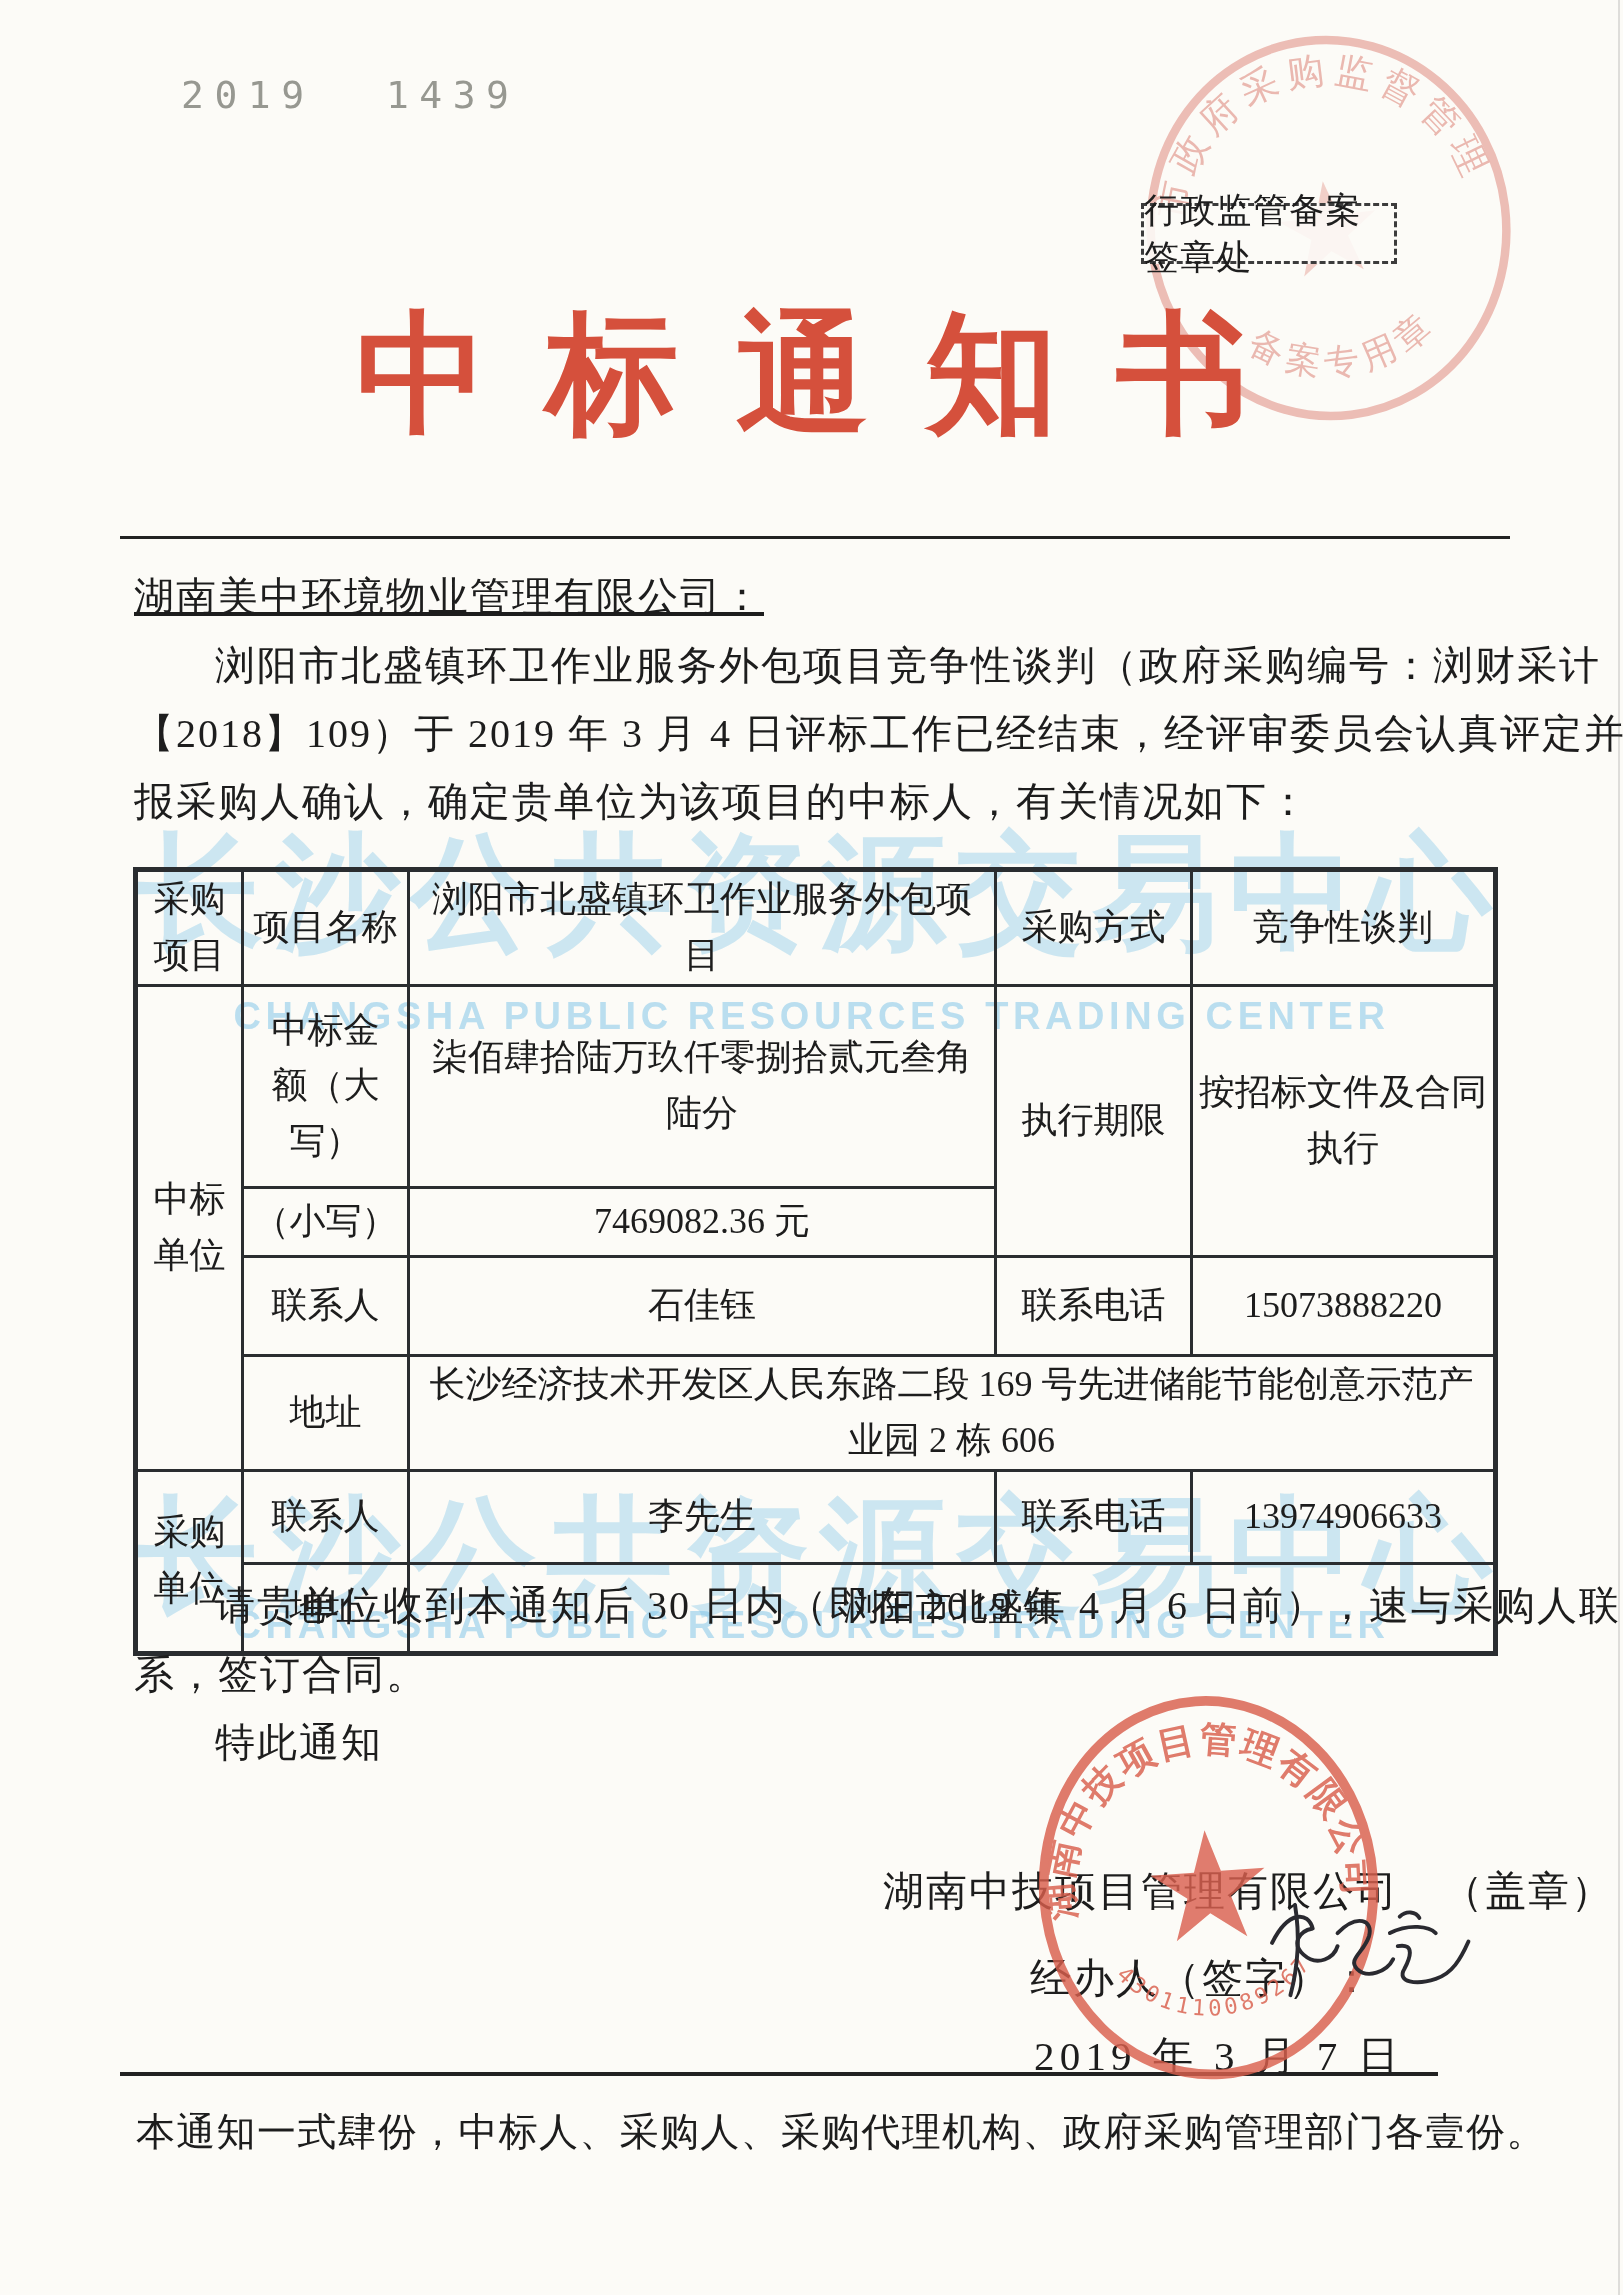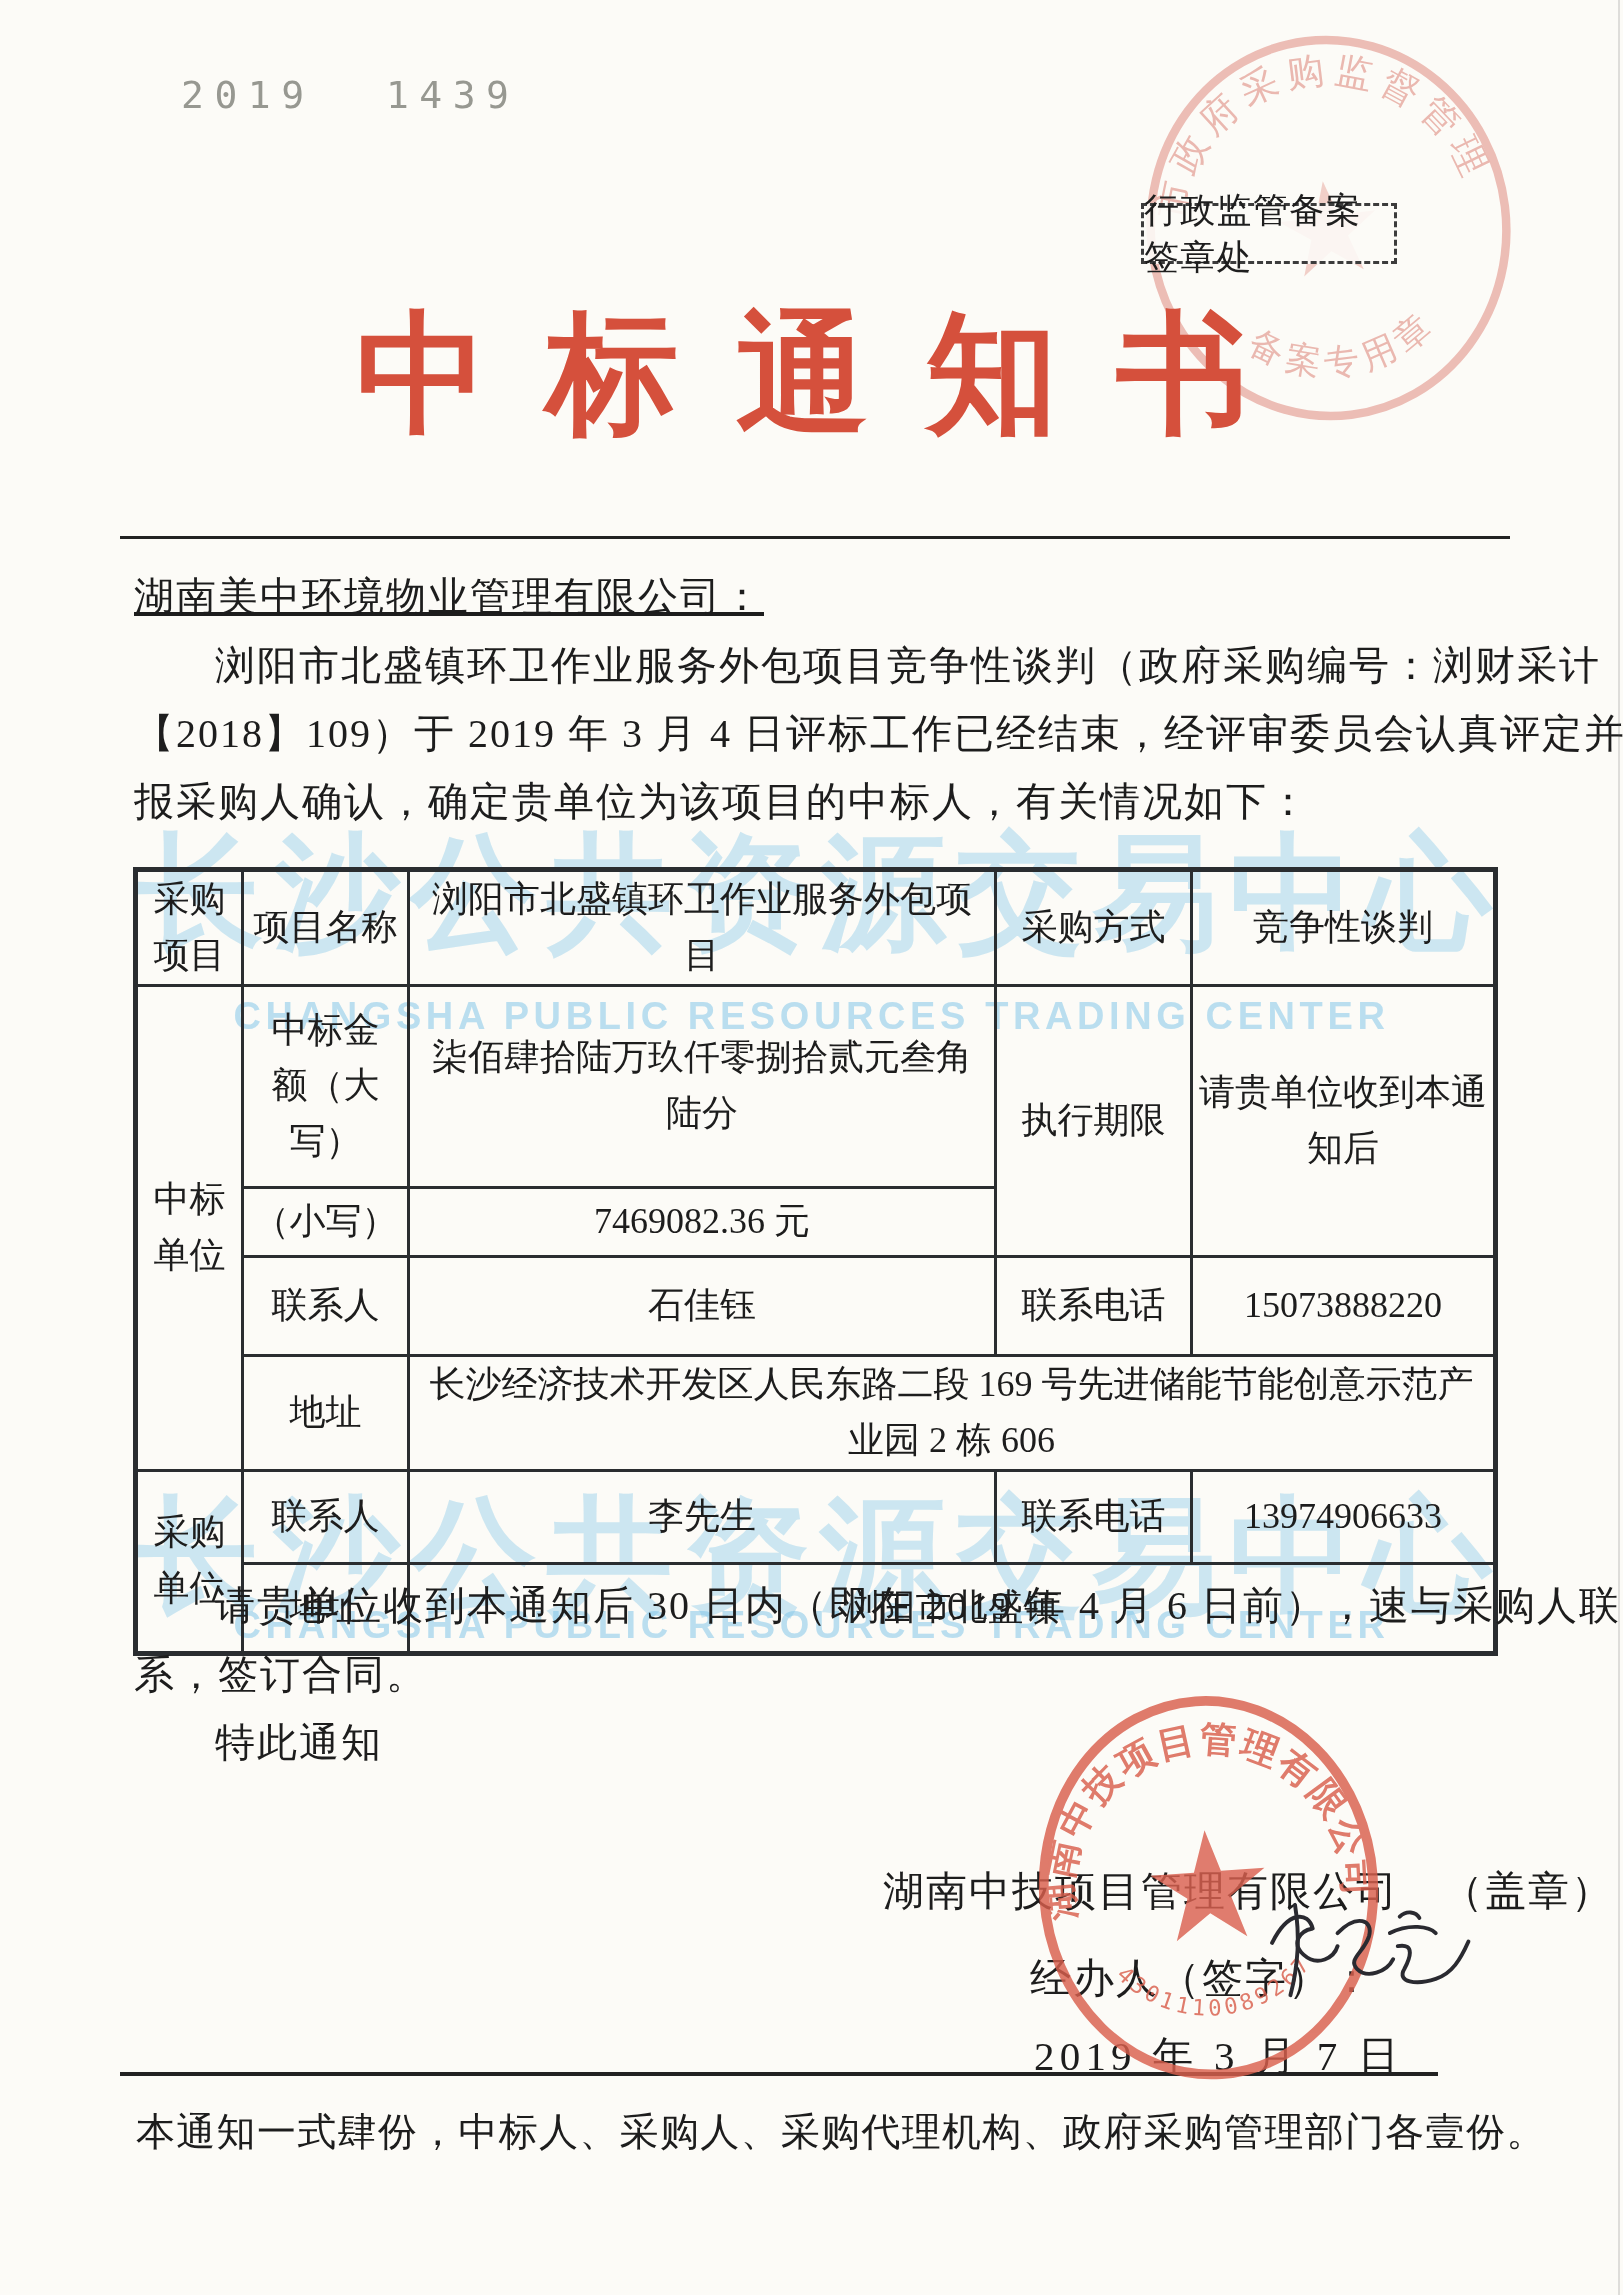--- a/index.html
+++ b/index.html
@@ -101,21 +101,21 @@
       <td class="bb-thick">项目名称</td>
       <td class="bb-thick">浏阳市北盛镇环卫作业服务外包项目</td>
       <td class="bb-thick">采购方式</td>
       <td class="bb-thick">竞争性谈判</td>
     </tr>
     <tr style="height:128px">
       <td rowspan="4" style="padding:0;">中标单位</td>
       <td style="padding:16px 13px;">中标金额（大写）</td>
       <td>柒佰肆拾陆万玖仟零捌拾贰元叁角陆分</td>
       <td rowspan="2">执行期限</td>
-      <td rowspan="2">请贵单位收到本通知后</td>
+      <td rowspan="2">按招标文件及合同执行</td>
     </tr>
     <tr style="height:69px">
       <td class="bb-thick">（小写）</td>
       <td class="bb-thick">7469082.36 元</td>
     </tr>
     <tr style="height:99px">
       <td>联系人</td>
       <td>石佳钰</td>
       <td>联系电话</td>
       <td>15073888220</td>

